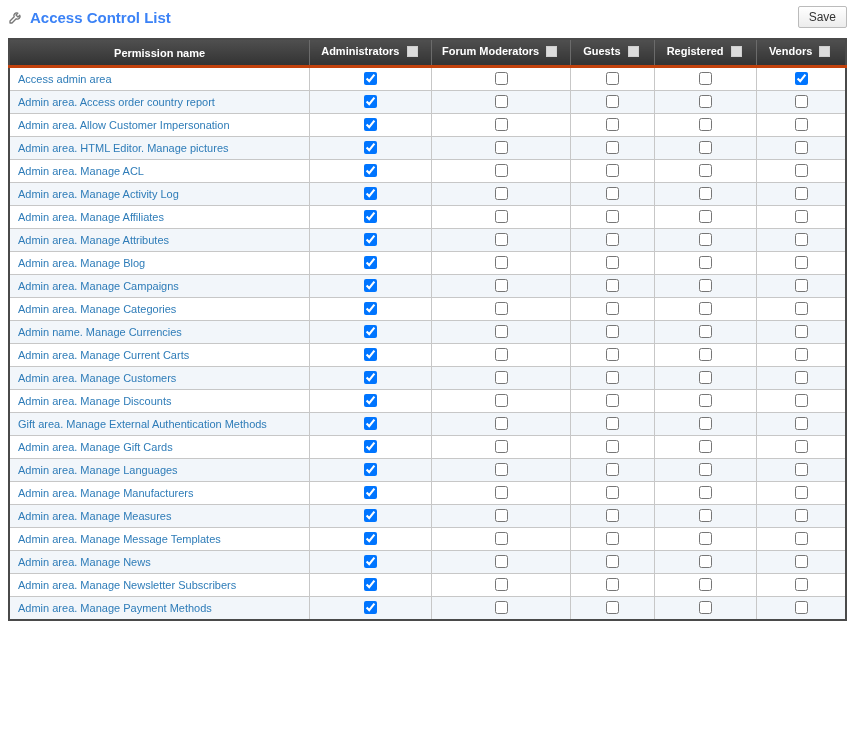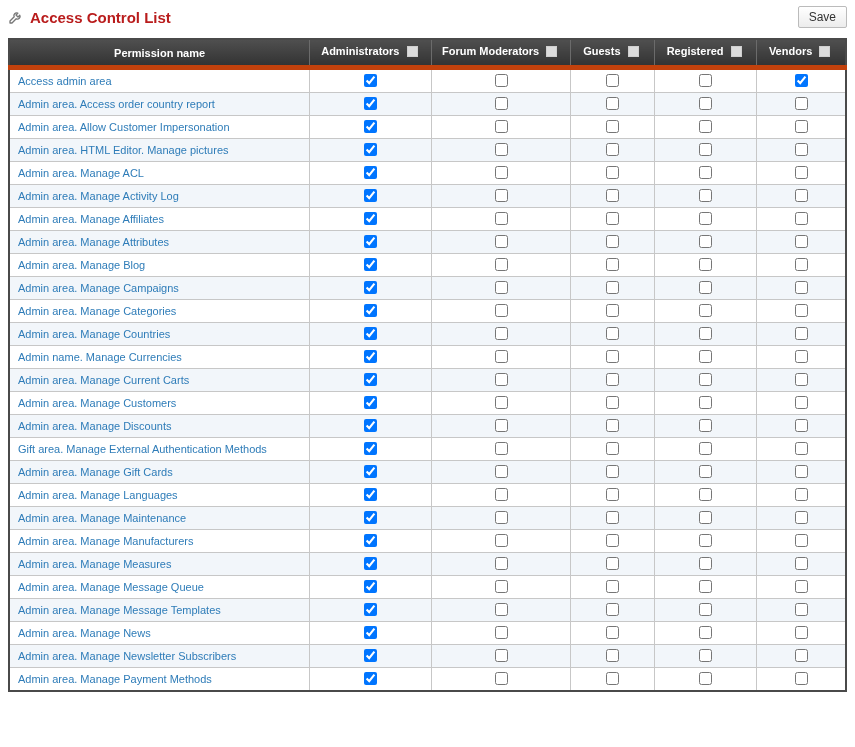--- a/index.html
+++ b/index.html
@@ -21,21 +21,21 @@
     justify-content: space-between;
     margin-bottom: 10px;
   }
   .title-wrap {
     display: flex;
     align-items: center;
     gap: 6px;
   }
   .wrench-icon svg { display: block; }
   .page-title {
-    color: #b91c1c;
+    color: #3b82f6;
     font-size: 15px;
     font-weight: bold;
   }
   .save-btn {
     border: 1px solid #bbb;
     background: linear-gradient(#ffffff, #ececec);
     padding: 3px 10px;
     font-size: 12px;
     color: #333;
     border-radius: 2px;
@@ -62,21 +62,21 @@
     text-align: center;
   }
   table.acl tbody td {
     border: 1px solid #c7c7c7;
     padding: 3px 8px;
     vertical-align: middle;
     height: 16px;
   }
   table.acl tbody tr:nth-child(odd) td { background: #ffffff; }
   table.acl tbody tr:nth-child(even) td { background: #f2f6fa; }
-  table.acl tbody tr:first-child td { border-top: 5px solid #c2410c; margin-top: 23px; }
+  table.acl tbody tr:first-child td { border-top: 3px solid #c2410c; margin-top: 23px; }
   col.c-name  { width: 300px; }
   col.c-admin { width: 122px; }
   col.c-mod   { width: 138px; }
   col.c-guest { width: 84px; }
   col.c-reg   { width: 102px; }
   col.c-vend  { width: 89px; }
   .perm-link {
     color: #2E7CB8;
     text-decoration: none;
     cursor: pointer;
@@ -233,28 +233,20 @@
         </tr>
         <tr>
           <td><a class="perm-link">Admin area. Manage Categories</a></td>
           <td class="cell-center"><input type="checkbox" class="cell-check" checked="" style=""></td>
           <td class="cell-center"><input type="checkbox" class="cell-check" style=""></td>
           <td class="cell-center"><input type="checkbox" class="cell-check" style=""></td>
           <td class="cell-center"><input type="checkbox" class="cell-check" style=""></td>
           <td class="cell-center"><input type="checkbox" class="cell-check" style=""></td>
         </tr>
         <tr>
-          <td><a class="perm-link">Admin area. Manage Countries</a></td>
-          <td class="cell-center"><input type="checkbox" class="cell-check" checked="" style=""></td>
-          <td class="cell-center"><input type="checkbox" class="cell-check" style=""></td>
-          <td class="cell-center"><input type="checkbox" class="cell-check" style=""></td>
-          <td class="cell-center"><input type="checkbox" class="cell-check" style=""></td>
-          <td class="cell-center"><input type="checkbox" class="cell-check" style=""></td>
-        </tr>
-        <tr>
           <td><a class="perm-link">Admin name. Manage Currencies</a></td>
           <td class="cell-center"><input type="checkbox" class="cell-check" checked="" style=""></td>
           <td class="cell-center"><input type="checkbox" class="cell-check" style=""></td>
           <td class="cell-center"><input type="checkbox" class="cell-check" style=""></td>
           <td class="cell-center"><input type="checkbox" class="cell-check" style=""></td>
           <td class="cell-center"><input type="checkbox" class="cell-check" style=""></td>
         </tr>
         <tr>
           <td><a class="perm-link">Admin area. Manage Current Carts</a></td>
           <td class="cell-center"><input type="checkbox" class="cell-check" checked="" style=""></td>
@@ -297,45 +289,29 @@
         </tr>
         <tr>
           <td><a class="perm-link">Admin area. Manage Languages</a></td>
           <td class="cell-center"><input type="checkbox" class="cell-check" checked="" style=""></td>
           <td class="cell-center"><input type="checkbox" class="cell-check" style=""></td>
           <td class="cell-center"><input type="checkbox" class="cell-check" style=""></td>
           <td class="cell-center"><input type="checkbox" class="cell-check" style=""></td>
           <td class="cell-center"><input type="checkbox" class="cell-check" style=""></td>
         </tr>
         <tr>
-          <td><a class="perm-link">Admin area. Manage Maintenance</a></td>
-          <td class="cell-center"><input type="checkbox" class="cell-check" checked="" style=""></td>
-          <td class="cell-center"><input type="checkbox" class="cell-check" style=""></td>
-          <td class="cell-center"><input type="checkbox" class="cell-check" style=""></td>
-          <td class="cell-center"><input type="checkbox" class="cell-check" style=""></td>
-          <td class="cell-center"><input type="checkbox" class="cell-check" style=""></td>
-        </tr>
-        <tr>
           <td><a class="perm-link">Admin area. Manage Manufacturers</a></td>
           <td class="cell-center"><input type="checkbox" class="cell-check" checked="" style=""></td>
           <td class="cell-center"><input type="checkbox" class="cell-check" style=""></td>
           <td class="cell-center"><input type="checkbox" class="cell-check" style=""></td>
           <td class="cell-center"><input type="checkbox" class="cell-check" style=""></td>
           <td class="cell-center"><input type="checkbox" class="cell-check" style=""></td>
         </tr>
         <tr>
           <td><a class="perm-link">Admin area. Manage Measures</a></td>
-          <td class="cell-center"><input type="checkbox" class="cell-check" checked="" style=""></td>
-          <td class="cell-center"><input type="checkbox" class="cell-check" style=""></td>
-          <td class="cell-center"><input type="checkbox" class="cell-check" style=""></td>
-          <td class="cell-center"><input type="checkbox" class="cell-check" style=""></td>
-          <td class="cell-center"><input type="checkbox" class="cell-check" style=""></td>
-        </tr>
-        <tr>
-          <td><a class="perm-link">Admin area. Manage Message Queue</a></td>
           <td class="cell-center"><input type="checkbox" class="cell-check" checked="" style=""></td>
           <td class="cell-center"><input type="checkbox" class="cell-check" style=""></td>
           <td class="cell-center"><input type="checkbox" class="cell-check" style=""></td>
           <td class="cell-center"><input type="checkbox" class="cell-check" style=""></td>
           <td class="cell-center"><input type="checkbox" class="cell-check" style=""></td>
         </tr>
         <tr>
           <td><a class="perm-link">Admin area. Manage Message Templates</a></td>
           <td class="cell-center"><input type="checkbox" class="cell-check" checked="" style=""></td>
           <td class="cell-center"><input type="checkbox" class="cell-check" style=""></td>

